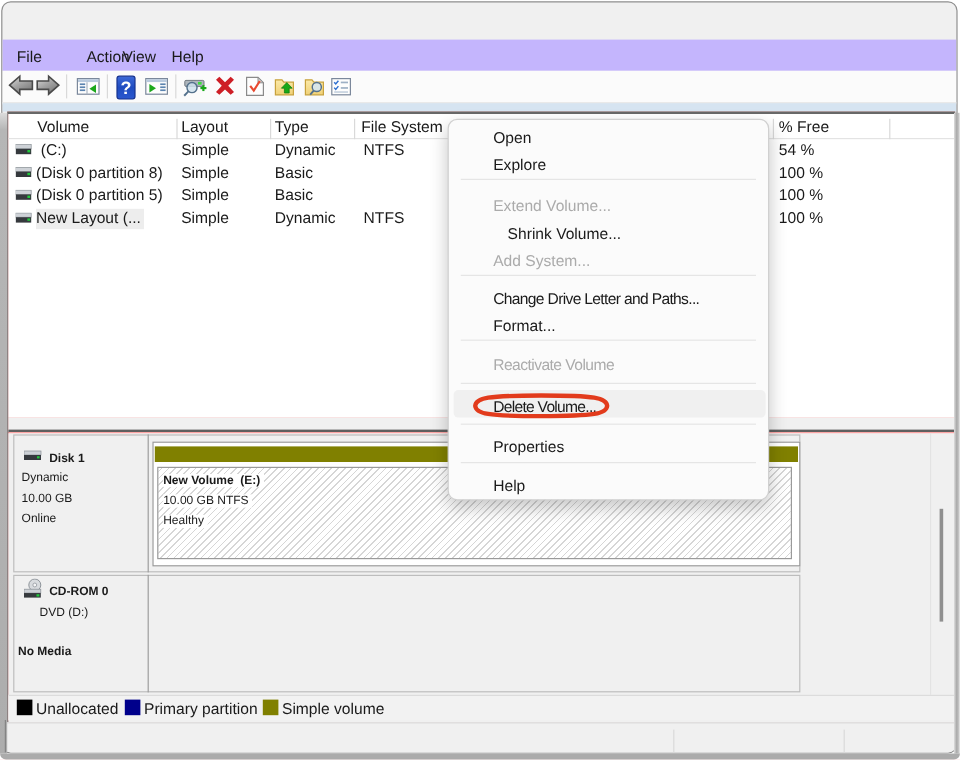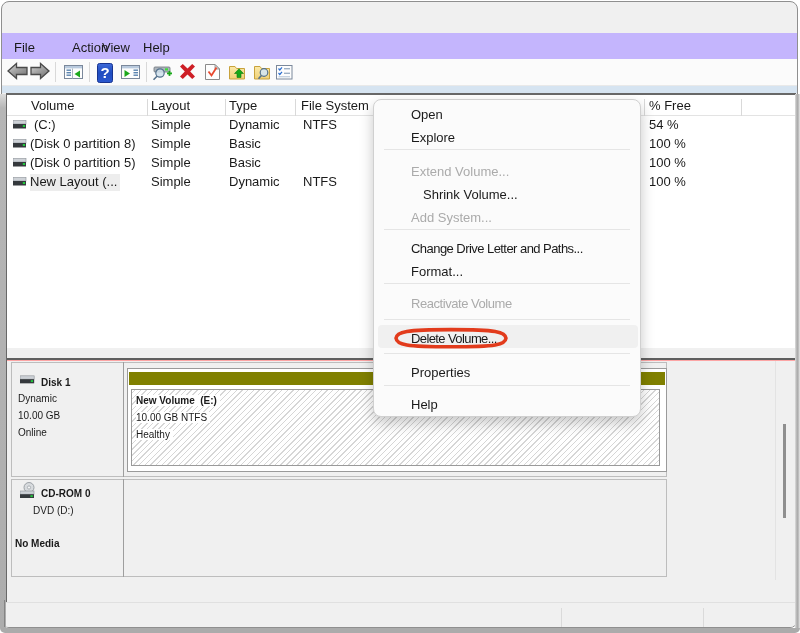--- a/index.html
+++ b/index.html
@@ -219,20 +219,28 @@
         <rect x="0" y="9" width="14" height="3.2" fill="#cdd1d6" stroke="#8a9096" stroke-width="0.6"></rect>
         <rect x="0" y="12.2" width="14" height="3.8" fill="#35393d"></rect>
         <rect x="10.4" y="13.2" width="2.4" height="1.9" fill="#21c93c"></rect>
       </svg>
       <div class="abs" style="left:34px;top:127px;font-weight:bold;">CD-ROM 0</div>
       <div class="abs" style="left:8px;top:144px;margin-left:18px;">DVD (D:)</div>
       <div class="abs" style="left:8px;top:177px;font-weight:bold;">No Media</div>
 
       <div class="abs" style="left:768px;top:0px;width:1px;height:219px;background:#e3e3e3;"></div>
       <div class="abs" style="left:776px;top:63px;width:3px;height:94px;background:#8f8f8f;"></div>
+    </div>
+    <div id="legend">
+      <div class="lsq" style="left:7px;background:#000000;"></div>
+      <span class="abs" style="left:23px;top:3px;">Unallocated</span>
+      <div class="lsq" style="left:97px;background:#00008b;"></div>
+      <span class="abs" style="left:113px;top:3px;">Primary partition</span>
+      <div class="lsq" style="left:212px;background:#808000;"></div>
+      <span class="abs" style="left:228px;top:3px;">Simple volume</span>
     </div>
   </div>
   <div id="statusbar">
     <div class="sdiv" style="left:559px;"></div>
     <div class="sdiv" style="left:701px;"></div>
   </div>
   <div id="menu">
     <div class="mi" style="top:6.5px;">Open</div>
     <div class="mi" style="top:29.5px;">Explore</div>
     <div class="msep" style="top:48.5px;"></div>

